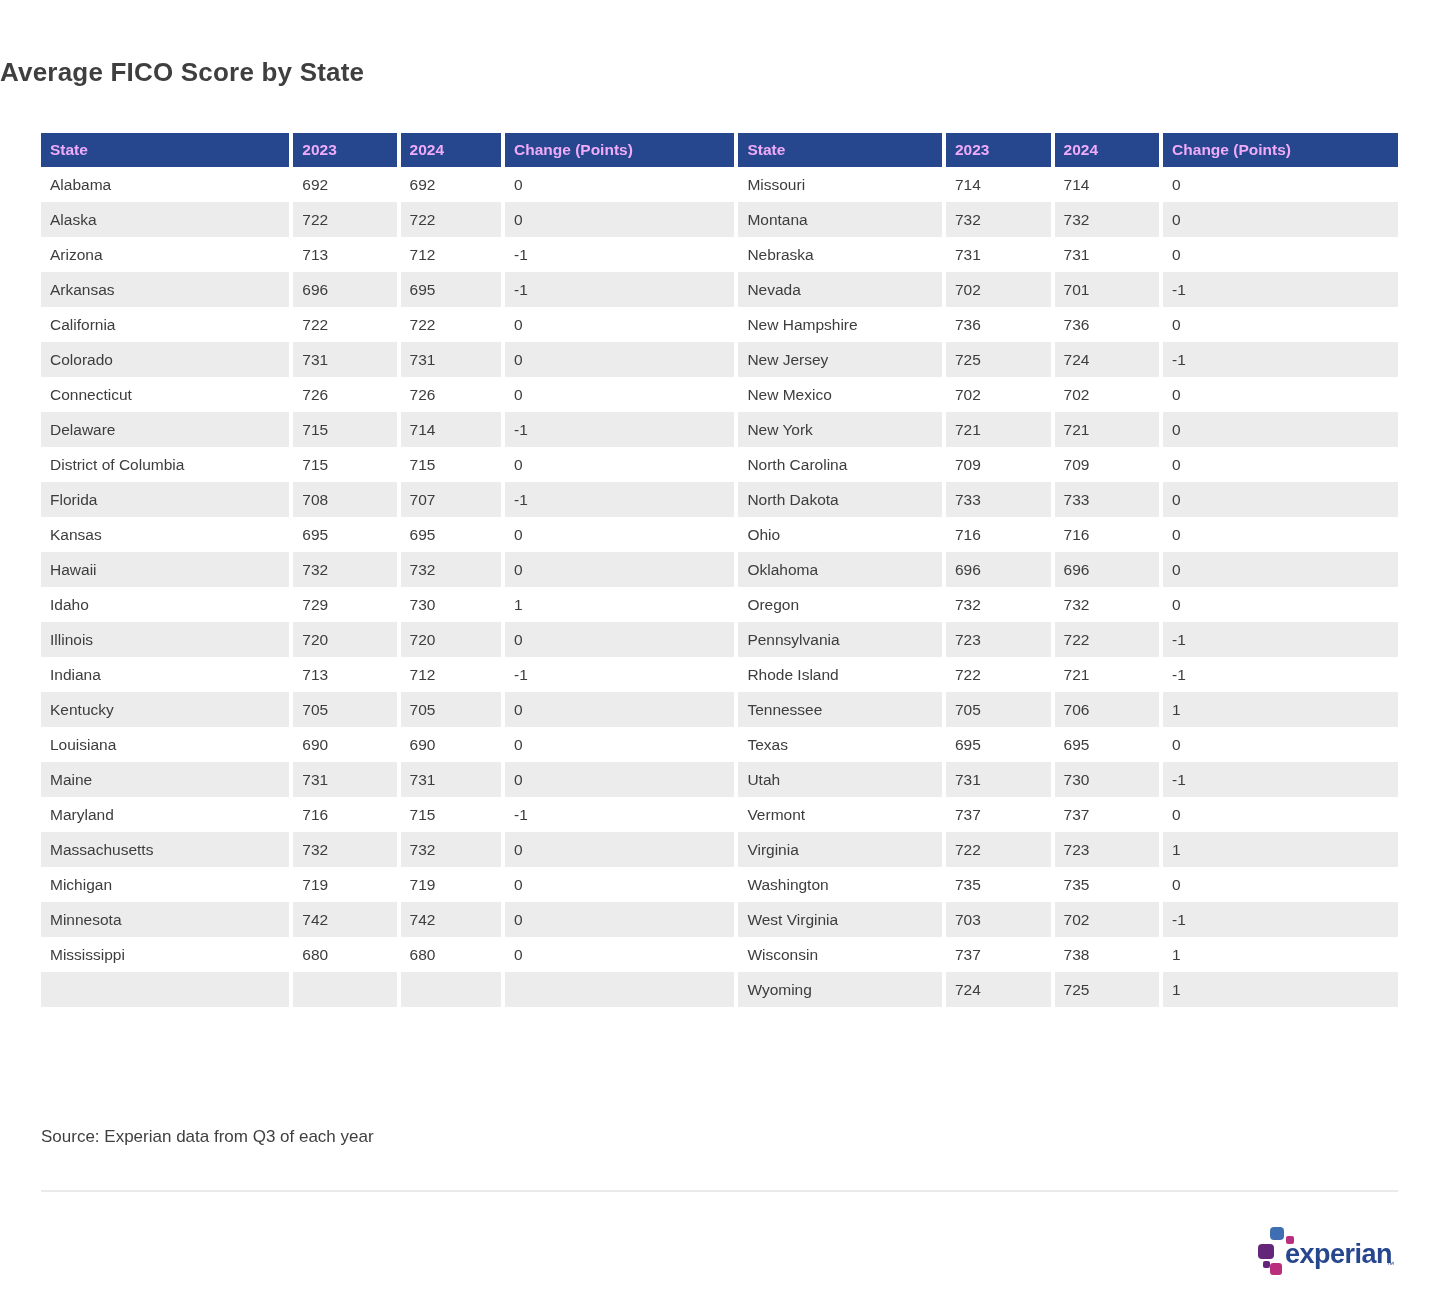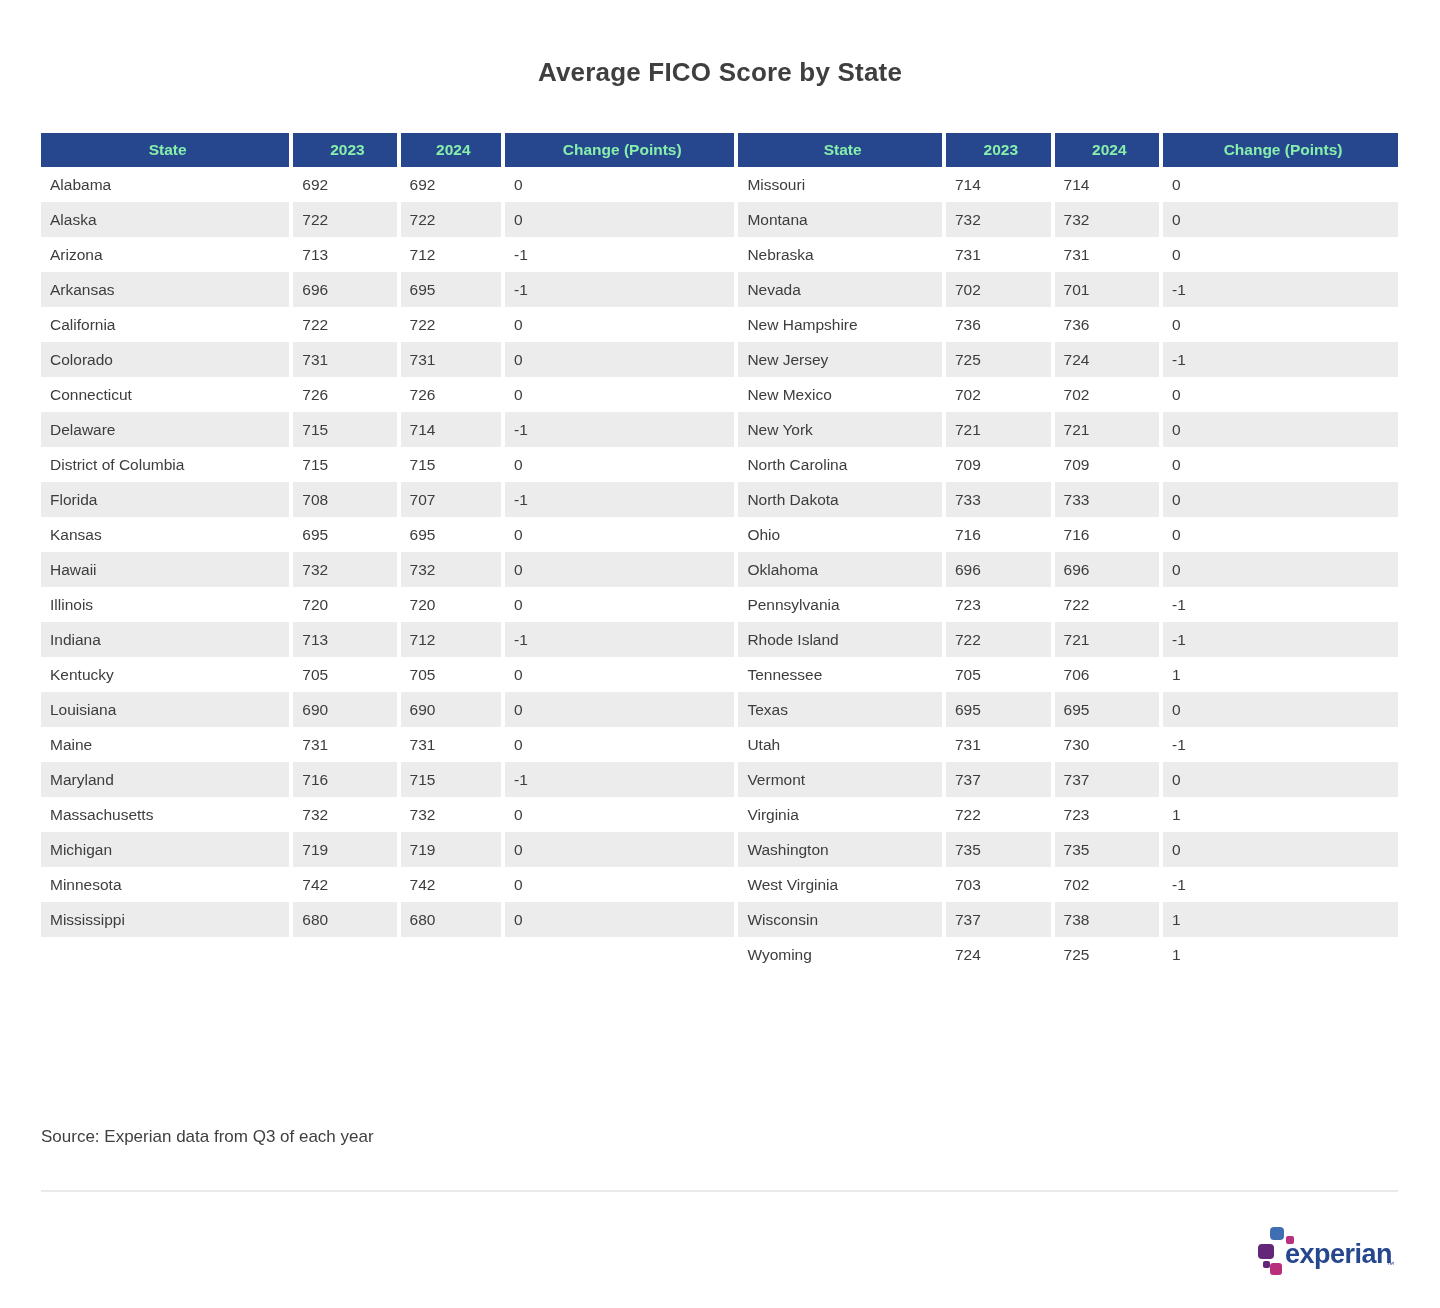--- a/index.html
+++ b/index.html
@@ -5,42 +5,42 @@
   * { margin:0; padding:0; box-sizing:border-box; }
   html,body { background:#ffffff; }
   body {
     width:1440px; height:1308px;
     font-family:"Liberation Sans","DejaVu Sans",sans-serif;
     position:relative;
     color:var(--body-text,#3d3d3d);
   }
   .page-title {
     padding-top:57px;
-    text-align:center;
+    text-align:left;
     font-size:26px;
     font-weight:bold;
     color:#3f3f3f;
     letter-spacing:0.2px;
   }
   .table-wrap {
     position:absolute;
     left:41px; right:42px; top:133px;
   }
   table.fico-table {
     width:100%;
     border-collapse:separate;
     border-spacing:0;
     table-layout:fixed;
   }
   table.fico-table thead th {
     background:var(--header-bg,#26478d);
-    color:#86efac;
+    color:#f0abfc;
     font-size:15.5px;
     font-weight:bold;
-    text-align:center;
+    text-align:left;
     height:34px;
     padding:0 4px 0 9px;
     vertical-align:middle;
     white-space:nowrap;
     overflow:hidden;
   }
   table.fico-table tbody td {
     height:35px;
     font-size:15.5px;
     font-weight:500;
@@ -236,20 +236,30 @@
           <td>Hawaii</td>
           <td>732</td>
           <td>732</td>
           <td>0</td>
           <td>Oklahoma</td>
           <td>696</td>
           <td>696</td>
           <td>0</td>
         </tr>
         <tr>
+          <td>Idaho</td>
+          <td>729</td>
+          <td>730</td>
+          <td>1</td>
+          <td>Oregon</td>
+          <td>732</td>
+          <td>732</td>
+          <td>0</td>
+        </tr>
+        <tr>
           <td>Illinois</td>
           <td>720</td>
           <td>720</td>
           <td>0</td>
           <td>Pennsylvania</td>
           <td>723</td>
           <td>722</td>
           <td>-1</td>
         </tr>
         <tr>

